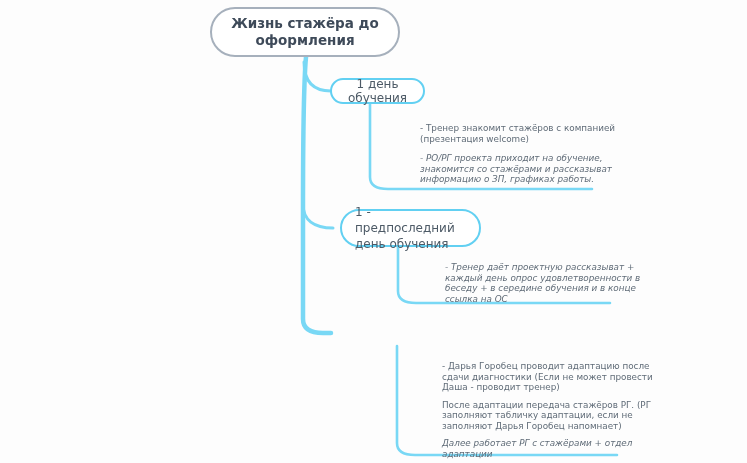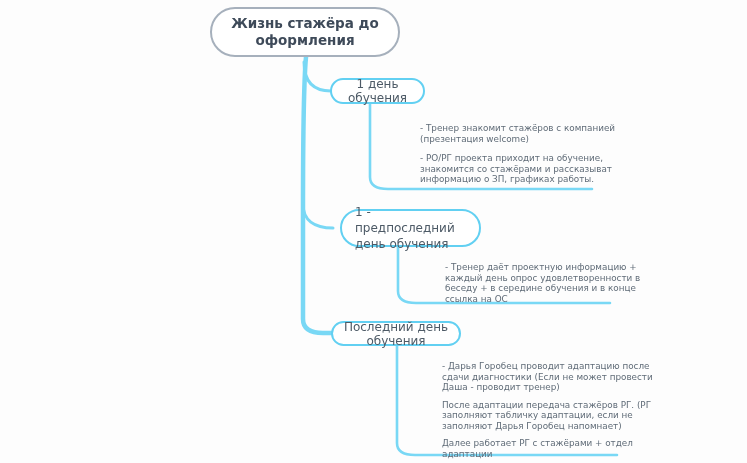--- a/index.html
+++ b/index.html
@@ -72,21 +72,21 @@
 
   .note {
     position: absolute;
     font-size: 8.8px;
     line-height: 1.2;
     color: var(--note-text, #5f6b77);
     cursor: pointer;
     margin-left: 36px;
   }
   .note p { margin: 0 0 9px 0; }
-  .note p:last-child { margin-bottom: 0; }
+  .note p:last-child { margin-bottom: 0; font-style: italic; }
   .note.n1 { left: 384px; top: 123px; width: 210px; }
   .note.n2 { left: 409px; top: 262px; width: 205px; }
   .note.n3 { left: 406px; top: 361px; width: 214px; }
   .note.n3 p { margin-bottom: 7px; }
 </style>
 </head>
 <body>
 
 <div class="canvas">
 
@@ -108,25 +108,22 @@
   </div>
   <div class="note n1">
     <p>- Тренер знакомит стажёров с компанией (презентация welcome)</p>
     <p>- РО/РГ проекта приходит на обучение, знакомится со стажёрами и рассказыват информацию о ЗП, графиках работы.</p>
   </div>
 
   <div class="node pill b2">
     <span>1 - предпоследний день обучения</span>
   </div>
   <div class="note n2">
-    <p>- Тренер даёт проектную информацию + каждый день опрос удовлетворенности в беседу + в середине обучения и в конце ссылка на ОС</p>
+    <p>- Тренер даёт проектную рассказыват + каждый день опрос удовлетворенности в беседу + в середине обучения и в конце ссылка на ОС</p>
   </div>
 
-  <div class="node pill b3">
-    <span>Последний день обучения</span>
-  </div>
   <div class="note n3">
     <p>- Дарья Горобец проводит адаптацию после сдачи диагностики (Если не может провести Даша - проводит тренер)</p>
     <p>После адаптации передача стажёров РГ. (РГ заполняют табличку адаптации, если не заполняют Дарья Горобец напомнает)</p>
     <p>Далее работает РГ с стажёрами + отдел адаптации</p>
   </div>
 
 </div>
 
 </body></html>

